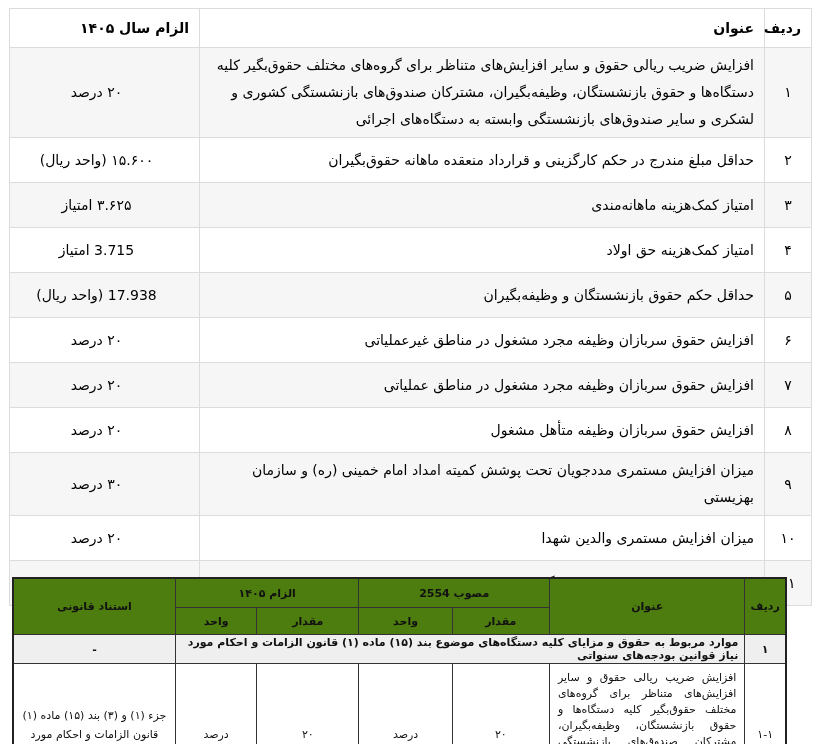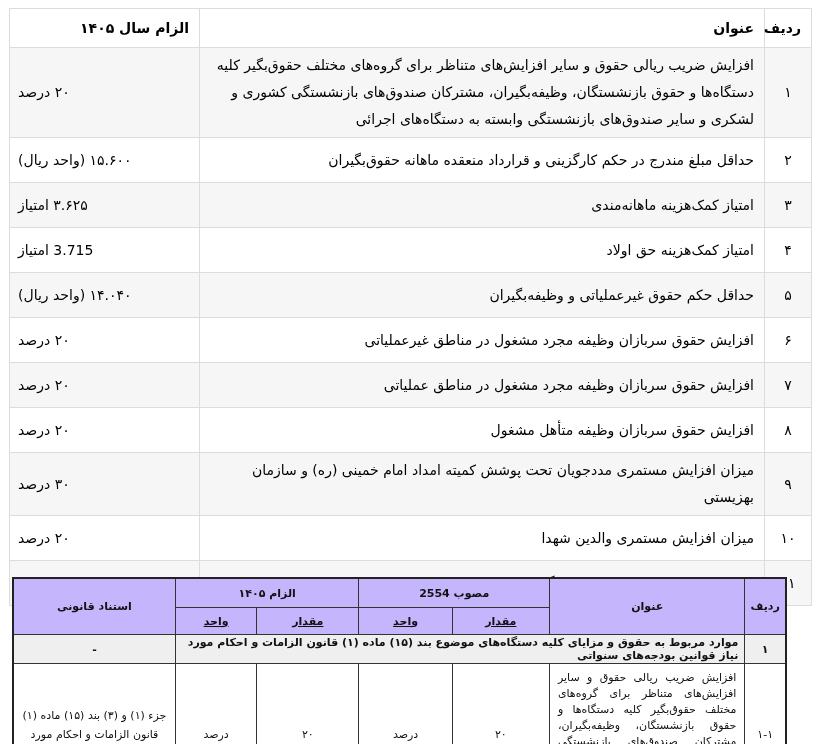--- a/index.html
+++ b/index.html
@@ -36,48 +36,48 @@
     height: 38px;
     font-weight: bold;
     background: #ffffff;
     padding: 0 10px;
     text-align: right;
   }
   table.t1 thead th.num-h { text-align: right; padding: 0 10px; }
   table.t1 td { height: 36px; line-height: 27px; }
   table.t1 td.num   { text-align: center; padding: 0 4px; }
   table.t1 td.title { text-align: right; padding: 4px 10px; }
-  table.t1 td.val   { text-align: left; padding: 4px 24px 4px 8px; }
+  table.t1 td.val   { text-align: center; padding: 4px 24px 4px 8px; }
   table.t1 tr.shaded td { background: #f6f6f6; }
 
   
   table.t2 {
     position: absolute;
     top: 577px;
     right: 35px;
     width: 775px;
     border-collapse: collapse;
     table-layout: fixed;
     background: #ffffff;
     border: 2px solid #222222;
   }
   table.t2 th, table.t2 td {
     border: 1px solid #333333;
     color: #111111;
     font-size: 11px;
     vertical-align: middle;
   }
   table.t2 thead th {
-    background: #c4b5fd;
+    background: #4d7c0f;
     font-weight: bold;
     text-align: center;
     padding: 2px 3px;
   }
   table.t2 thead tr.h1 th { height: 24px; }
-  table.t2 thead tr.h2 th { height: 22px; text-decoration: underline; }
+  table.t2 thead tr.h2 th { height: 22px; }
   table.t2 tr.section td {
     background: #efefef;
     font-weight: bold;
     height: 21px;
     padding: 1px 4px;
   }
   table.t2 tr.section td.sec-text { text-align: right; padding-right: 6px; margin-top: 18px; }
   table.t2 tr.section td.sec-num  { text-align: center; }
   table.t2 tr.section td.sec-legal{ text-align: center; }
   table.t2 tr.detail td { background: #ffffff; }
@@ -118,22 +118,22 @@
         <td class="title">امتیاز کمک‌هزینه ماهانه‌مندی</td>
         <td class="val">۳.۶۲۵ امتیاز</td>
       </tr>
       <tr>
         <td class="num">۴</td>
         <td class="title">امتیاز کمک‌هزینه حق اولاد</td>
         <td class="val">3.715 امتیاز</td>
       </tr>
       <tr class="shaded">
         <td class="num">۵</td>
-        <td class="title">حداقل حکم حقوق غیرعملیاتی و وظیفه‌بگیران</td>
-        <td class="val">۱۴.۰۴۰ (واحد ریال)</td>
+        <td class="title">حداقل حکم حقوق بازنشستگان و وظیفه‌بگیران</td>
+        <td class="val">17.938 (واحد ریال)</td>
       </tr>
       <tr>
         <td class="num">۶</td>
         <td class="title">افزایش حقوق سربازان وظیفه مجرد مشغول در مناطق غیرعملیاتی</td>
         <td class="val">۲۰ درصد</td>
       </tr>
       <tr class="shaded">
         <td class="num">۷</td>
         <td class="title">افزایش حقوق سربازان وظیفه مجرد مشغول در مناطق عملیاتی</td>
         <td class="val">۲۰ درصد</td>

